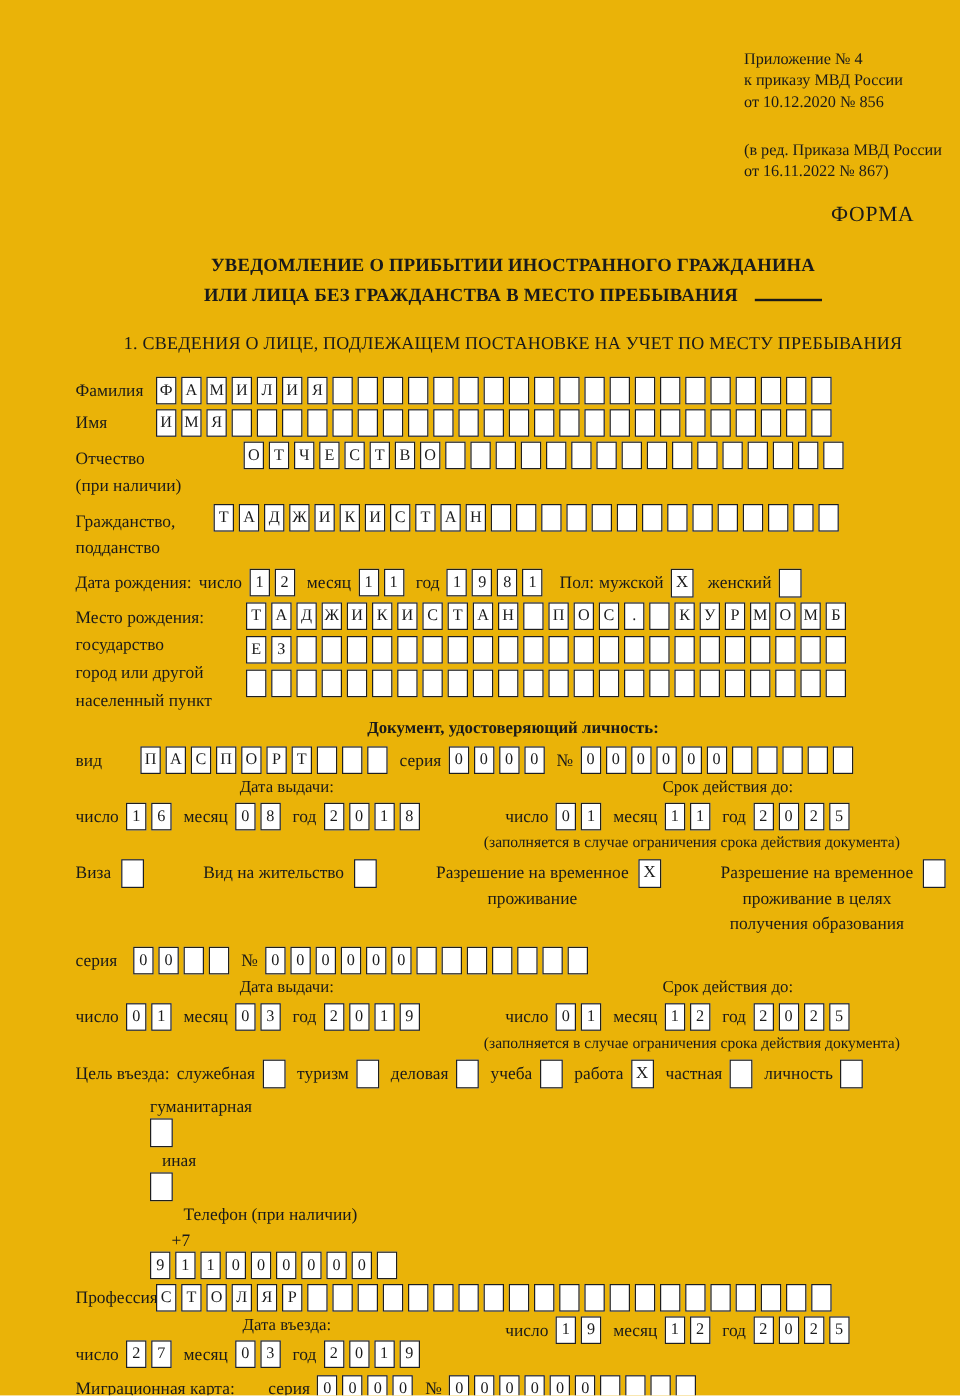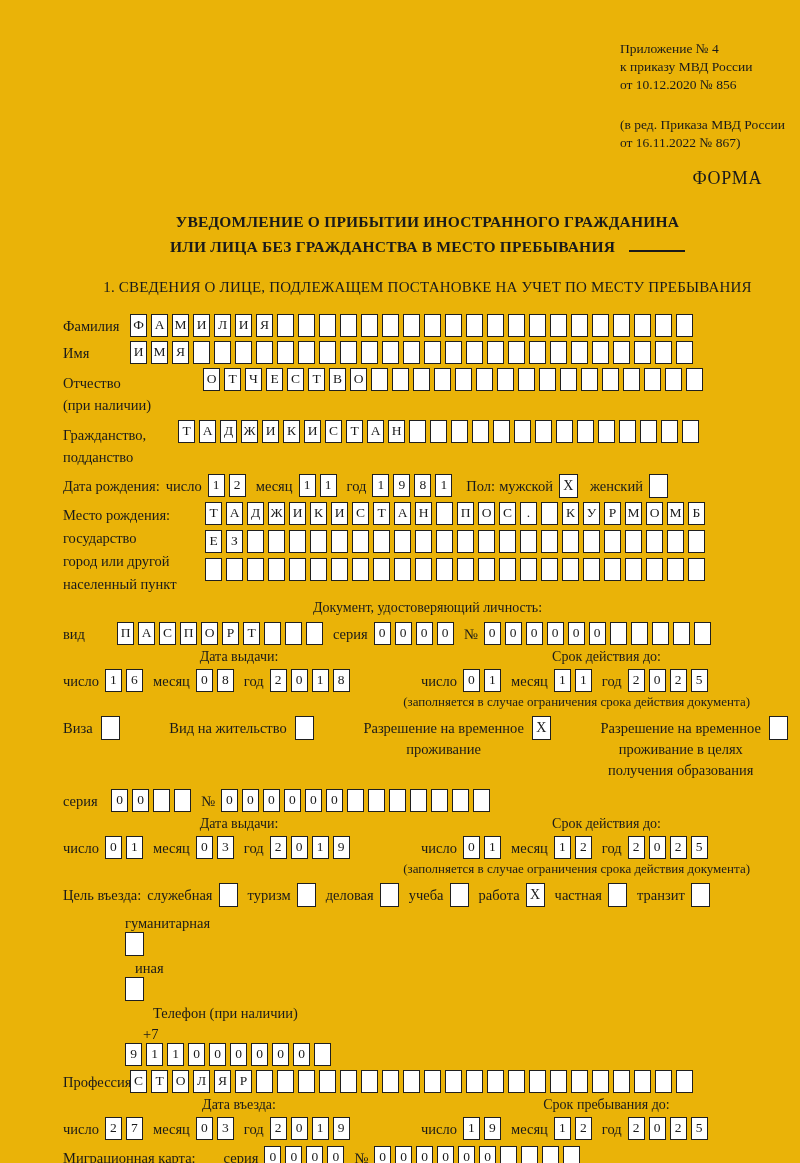--- a/index.html
+++ b/index.html
@@ -31,21 +31,21 @@
   .cb {
     display:inline-block; width:19px; height:24px; border:1.5px solid #1f1f1f;
     text-align:center; line-height:21px; font-size:14px; background:#fff; flex-shrink:0;
   }
   .dlabel { padding-top:4px; margin:0 6px; white-space:nowrap; }
   .dlabel.first { margin-left:0; }
 
   .bp-labels { width:142px; flex-shrink:0; line-height:23px; padding-top:2px; }
   .bp-rows .boxes { margin-bottom:5px; display:flex; }
 
-  .doc-heading { text-align:center; font-weight:normal; font-size:14px; margin:4px 0 6px 0; }
+  .doc-heading { text-align:center; font-weight:bold; font-size:14px; margin:4px 0 6px 0; }
 
   .dates-pair { display:flex; margin-bottom:2px; }
   .date-group-left { width:352px; flex-shrink:0; }
   .date-group-right { flex:1; padding-left:6px; }
   .date-heading { text-align:center; font-size:14px; height:20px; }
   .date-line { display:flex; align-items:flex-start; }
   .note-right { text-align:right; padding-right:42px; font-size:13px; margin-bottom:6px; }
 
   .intro { line-height:22px; margin-bottom:4px; }
   .options { justify-content:space-between; padding-right:4px; margin-bottom:8px; }
@@ -530,21 +530,21 @@
     <span class="plabel pgap">туризм</span>
     <span class="cb"></span>
     <span class="plabel pgap">деловая</span>
     <span class="cb"></span>
     <span class="plabel pgap">учеба</span>
     <span class="cb"></span>
     <span class="plabel pgap">работа</span>
     <span class="cb">X</span>
     <span class="plabel pgap">частная</span>
     <span class="cb"></span>
-    <span class="plabel pgap">транзит</span>
+    <span class="plabel pgap">личность</span>
     <span class="cb"></span>
   </div>
 
   <div class="row purpose-row indent">
     <span class="plabel">гуманитарная</span>
     <span class="cb"></span>
     <span class="plabel pgap">иная</span>
     <span class="cb"></span>
     <span class="plabel" style="margin-left:28px;text-align:right;">Телефон (при наличии)</span>
     <span class="plabel" style="margin-left:18px;">+7</span>
@@ -612,21 +612,20 @@
         <span class="dlabel">год</span>
         <span class="boxes">
             <span class="cell">2</span>
             <span class="cell">0</span>
             <span class="cell">1</span>
             <span class="cell">9</span>
           </span>
       </div>
     </div>
     <div class="date-group-right">
-      <div class="date-heading">Срок пребывания до:</div>
       <div class="date-line">
         <span class="dlabel first">число</span>
         <span class="boxes">
             <span class="cell">1</span>
             <span class="cell">9</span>
           </span>
         <span class="dlabel">месяц</span>
         <span class="boxes">
             <span class="cell">1</span>
             <span class="cell">2</span>

